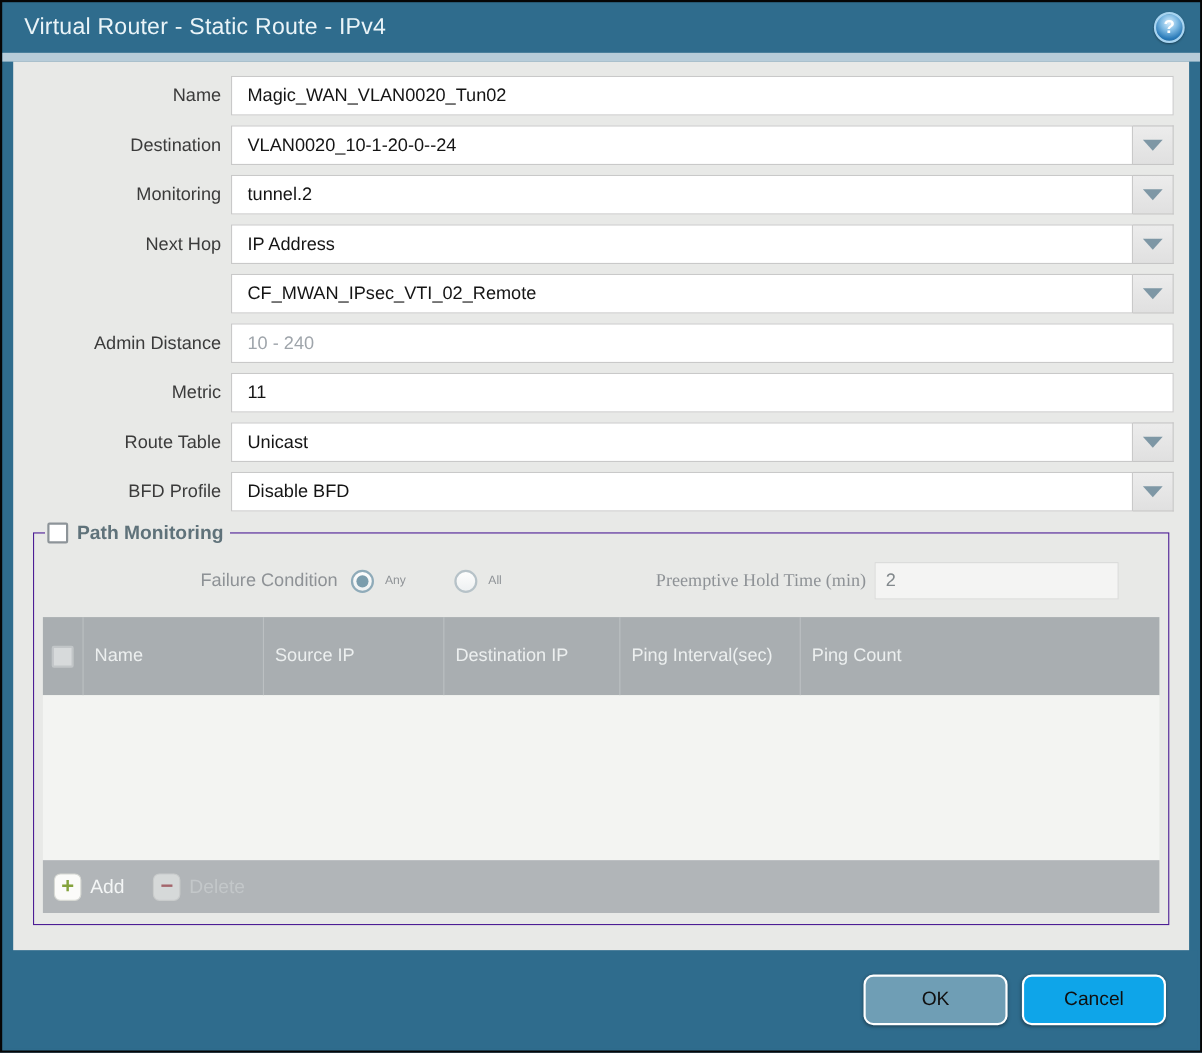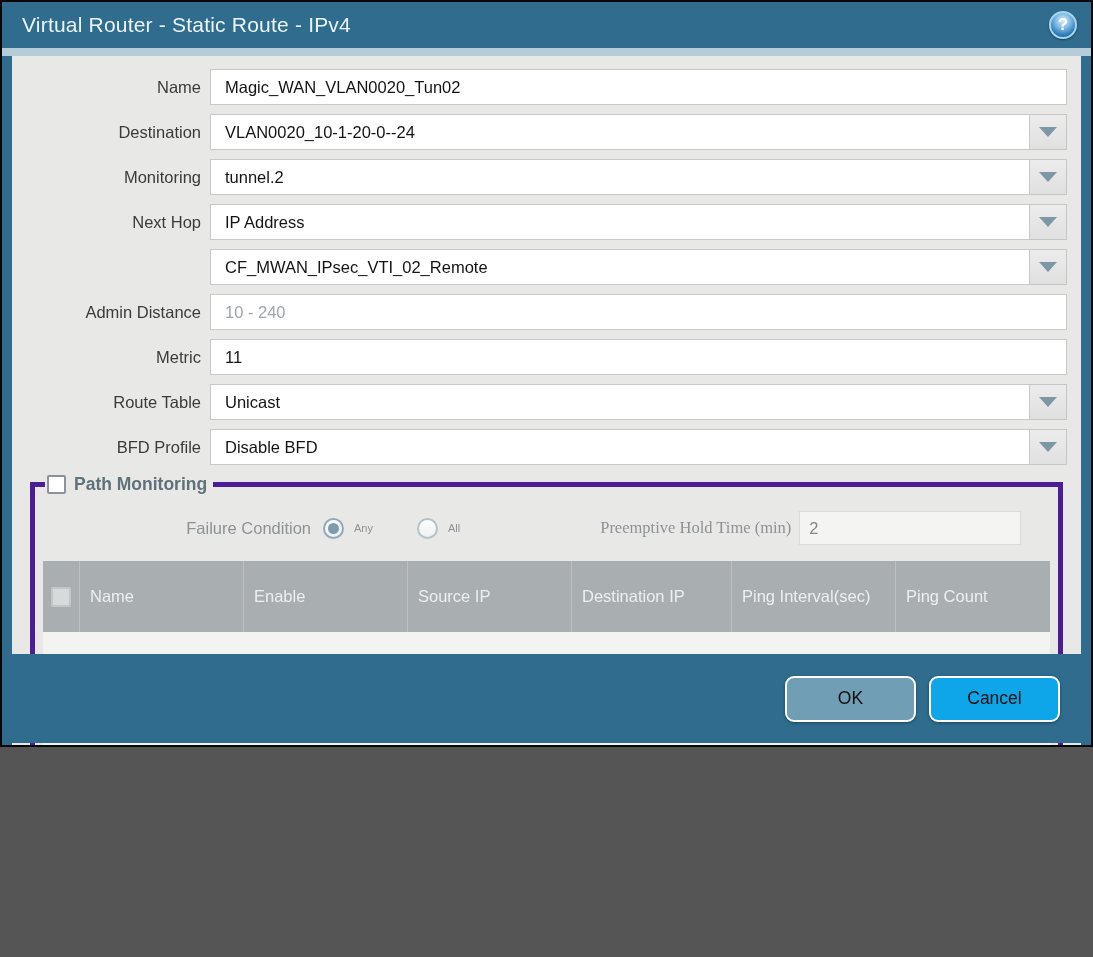--- a/index.html
+++ b/index.html
@@ -1,21 +1,21 @@
 <!DOCTYPE html>
 <html><head>
 <meta charset="utf-8">
 <style>
   * { margin: 0; padding: 0; box-sizing: border-box; }
   html, body { background: #555; }
   body { font-family: "Liberation Sans", "DejaVu Sans", sans-serif; }
 
   .dialog {
     position: relative;
-    width: 1093px; height: 747px;
+    width: 1093px; height: 957px;
     background: #2f6c8d;
     border: 2px solid #060606;
     overflow: hidden;
   }
 
   
   .titlebar {
     height: 46px;
     display: flex; align-items: center;
     padding: 0 14px 0 20px;
@@ -75,21 +75,21 @@
   .drop-arrow {
     width: 0; height: 0;
     border-left: 9px solid transparent;
     border-right: 9px solid transparent;
     border-top: 10px solid #7e97a5;
   }
 
   
   fieldset.pm {
     margin: 4px 18px 0 18px;
-    border: 5px solid #4c1d95;
+    border: 1px solid #4c1d95;
     padding: 10px 8px 10px 8px;
   }
   legend.pm-legend {
     display: flex; align-items: center;
     margin-left: 2px; padding: 0 6px 0 2px;
   }
   .pm-checkbox {
     width: 19px; height: 19px;
     background: #ffffff;
     border: 2px solid #8d9499;
@@ -307,21 +307,20 @@
         <span class="pht-label">Preemptive Hold Time (min)</span>
         <input class="pht-input" type="text" value="2" style="">
       </div>
 
       <div class="pm-table">
         <div class="tbl-header">
           <span class="th th-check">
             <span class="hdr-checkbox"></span>
           </span>
           <span class="th th-name">Name</span>
-          <span class="th th-enable">Enable</span>
           <span class="th th-source">Source IP</span>
           <span class="th th-dest">Destination IP</span>
           <span class="th th-interval">Ping Interval(sec)</span>
           <span class="th th-count">Ping Count</span>
         </div>
         <div class="tbl-body"></div>
         <div class="tbl-footer">
           <span class="tool-btn">
             <span class="tool-icon add-icon">+</span>
             <span class="tool-label-add">Add</span>

